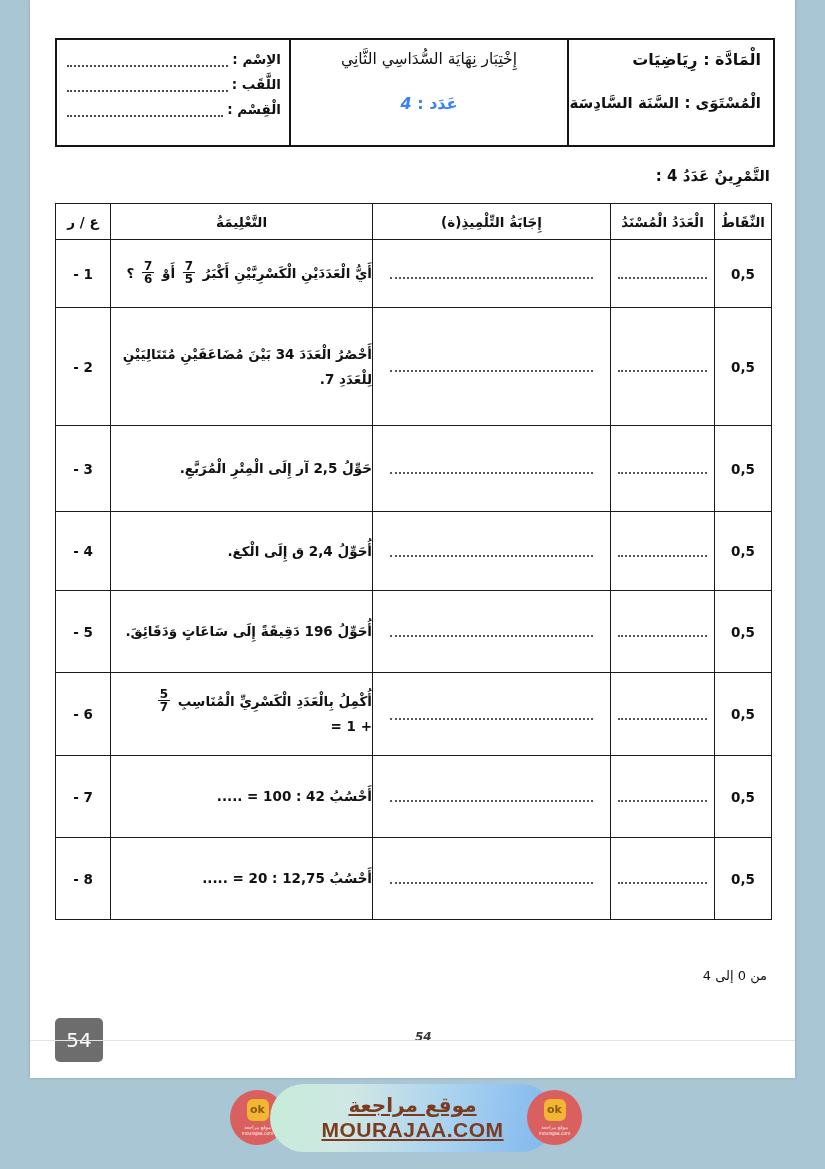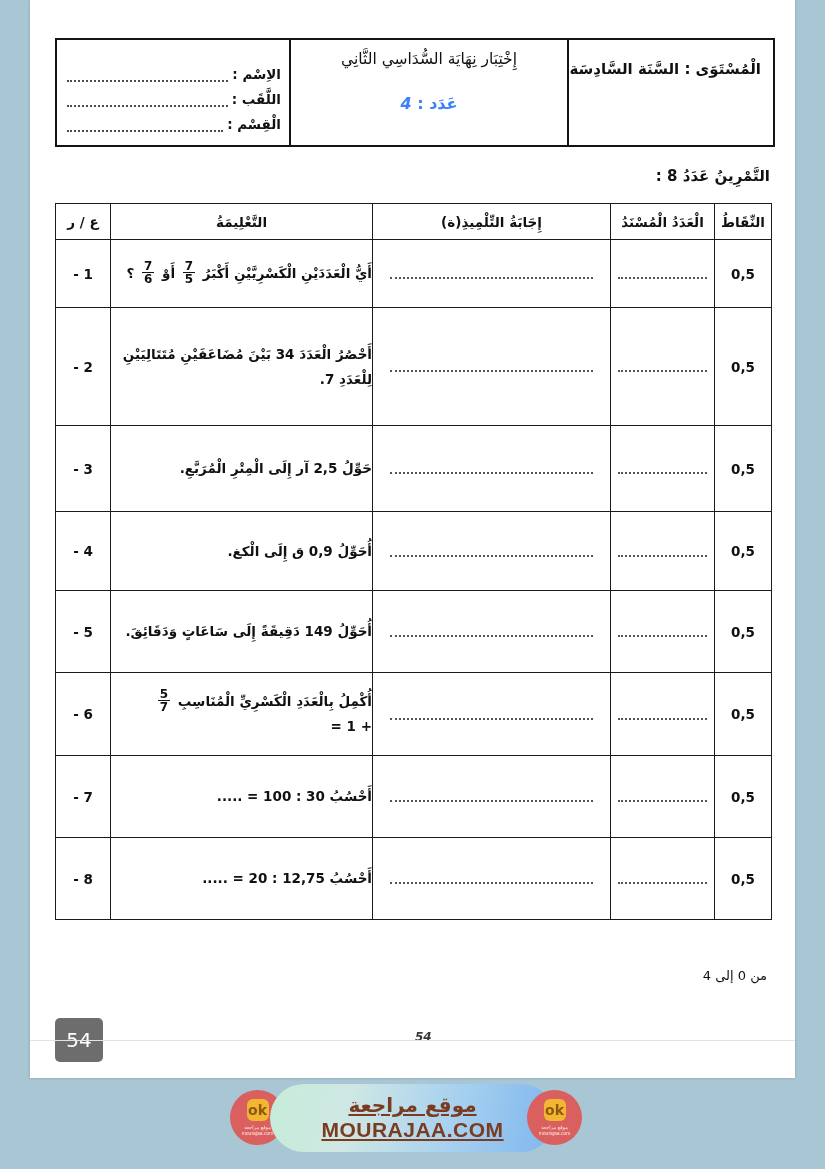--- a/index.html
+++ b/index.html
@@ -23,26 +23,26 @@
   
   .hdr{
     position:absolute;left:25px;top:38px;width:716px;height:105px;
     border:2px solid #141414;
     display:flex;flex-direction:row;
     background:#fff;
   }
   .hdr-cell{position:relative;box-sizing:border-box;}
   .hdr-right{width:206px;border-left:2px solid #141414;padding:9px 12px 0 6px;}
   .hdr-mid{width:278px;border-left:2px solid #141414;padding:10px 8px 0 8px;text-align:center;}
-  .hdr-left{flex:1;padding:26px 8px 0 10px;}
+  .hdr-left{flex:1;padding:11px 8px 0 10px;}
 
   .ar{font-family:"DejaVu Sans","Liberation Sans",sans-serif;direction:rtl;}
   .subject-line{font-size:16px;font-weight:700;color:#111;line-height:1.35;white-space:nowrap;}
   .subject-sub{font-size:16px;font-weight:700;color:#111;line-height:1.3;margin-top:1px;}
-  .level-line{font-size:15px;font-weight:700;color:#111;margin-top:11px;white-space:nowrap;}
+  .level-line{font-size:15px;font-weight:700;color:#111;margin-top:23px;white-space:nowrap;}
 
   .exam-title{font-size:15.5px;font-weight:400;color:#111;letter-spacing:-.2px;white-space:nowrap;text-align:center;}
   .exam-num{font-size:16px;font-weight:700;color:#3b82f6;margin-top:26px;}
   .exam-num i{font-style:italic;}
 
   .field-row{display:flex;align-items:flex-end;font-size:13.5px;font-weight:700;color:#111;margin-bottom:9px;}
   .field-label{white-space:nowrap;}
   .dots{flex:1;margin-right:4px;border-bottom:2px dotted #4a4a4a;height:11px;}
 
   
@@ -117,21 +117,21 @@
   .wm-logo{
     position:absolute;top:8px;width:55px;height:55px;border-radius:50%;
     background:#d9605e;display:flex;flex-direction:column;
     align-items:center;justify-content:center;
   }
   .wm-logo.l{left:230px;}
   .wm-logo.r{left:527px;}
   .wm-logo .mark{
     width:22px;height:22px;border-radius:6px;background:#f2b632;
     display:flex;align-items:center;justify-content:center;
-    font-size:14px;font-weight:700;color:#8a5a12;
+    font-size:11px;font-weight:700;color:#8a5a12;
   }
   .wm-logo .cap{
     font-size:5px;color:#ffe6e2;margin-top:3px;line-height:1.25;text-align:center;
     font-family:"Liberation Sans",sans-serif;
   }
 </style>
 </head>
 <body>
 
 <div class="wm top">
@@ -152,20 +152,21 @@
       <span>موقع مراجعة</span><br>
       <span>mourajaa.com</span>
     </div>
   </div>
 </div>
 
 <div id="paper">
 
   <div class="hdr ar">
     <div class="hdr-cell hdr-right">
+      <div class="subject-line">الْمَادَّة :  رِيَاضِيَات</div>
       <div class="level-line">الْمُسْتَوَى : السَّنَة السَّادِسَة</div>
     </div>
 
     <div class="hdr-cell hdr-mid">
       <div class="exam-title">إِخْتِبَار نِهَايَة السُّدَاسِي الثَّانِي</div>
       <div class="exam-num">
         <span>عَدَد :</span>
         <i>4</i>
       </div>
     </div>
@@ -179,21 +180,21 @@
         <span class="field-label">اللَّقَب :</span>
         <span class="dots"></span>
       </div>
       <div class="field-row">
         <span class="field-label">الْقِسْم :</span>
         <span class="dots"></span>
       </div>
     </div>
   </div>
 
-  <div class="ex-title ar">التَّمْرِينُ عَدَدُ 8 :</div>
+  <div class="ex-title ar">التَّمْرِينُ عَدَدُ 4 :</div>
 
   <table class="grid ar">
     <colgroup>
       <col class="c-pts">
         <col class="c-given">
         <col class="c-ans">
         <col class="c-inst">
         <col class="c-num">
     </colgroup>
     <thead>
@@ -240,29 +241,29 @@
         <td class="given"><span class="dotline"></span></td>
         <td class="ans"><span class="dotline"></span></td>
         <td class="inst">حَوِّلُ 2,5 آر إِلَى الْمِتْرِ الْمُرَبَّعِ.</td>
         <td class="num">3 -</td>
       </tr>
 
       <tr style="height:79px">
         <td class="pts">0,5</td>
         <td class="given"><span class="dotline"></span></td>
         <td class="ans"><span class="dotline"></span></td>
-        <td class="inst">أُحَوِّلُ 0,9 ق إِلَى الْكغ.</td>
+        <td class="inst">أُحَوِّلُ 2,4 ق إِلَى الْكغ.</td>
         <td class="num">4 -</td>
       </tr>
 
       <tr style="height:82px">
         <td class="pts">0,5</td>
         <td class="given"><span class="dotline"></span></td>
         <td class="ans"><span class="dotline"></span></td>
-        <td class="inst">أُحَوِّلُ 149 دَقِيقَةً إِلَى سَاعَاتٍ وَدَقَائِقَ.</td>
+        <td class="inst">أُحَوِّلُ 196 دَقِيقَةً إِلَى سَاعَاتٍ وَدَقَائِقَ.</td>
         <td class="num">5 -</td>
       </tr>
 
       <tr style="height:83px">
         <td class="pts">0,5</td>
         <td class="given"><span class="dotline"></span></td>
         <td class="ans"><span class="dotline"></span></td>
         <td class="inst">
           <span>أُكْمِلُ بِالْعَدَدِ الْكَسْرِيِّ الْمُنَاسِبِ</span>
           <span class="frac">
@@ -271,21 +272,21 @@
           </span>
           <span class="ltr">= 1 +</span>
         </td>
         <td class="num">6 -</td>
       </tr>
 
       <tr style="height:82px">
         <td class="pts">0,5</td>
         <td class="given"><span class="dotline"></span></td>
         <td class="ans"><span class="dotline"></span></td>
-        <td class="inst">أَحْسُبُ 30 : 100 = .....</td>
+        <td class="inst">أَحْسُبُ 42 : 100 = .....</td>
         <td class="num">7 -</td>
       </tr>
 
       <tr style="height:82px">
         <td class="pts">0,5</td>
         <td class="given"><span class="dotline"></span></td>
         <td class="ans"><span class="dotline"></span></td>
         <td class="inst">أَحْسُبُ 12,75 : 20 = .....</td>
         <td class="num">8 -</td>
       </tr>

